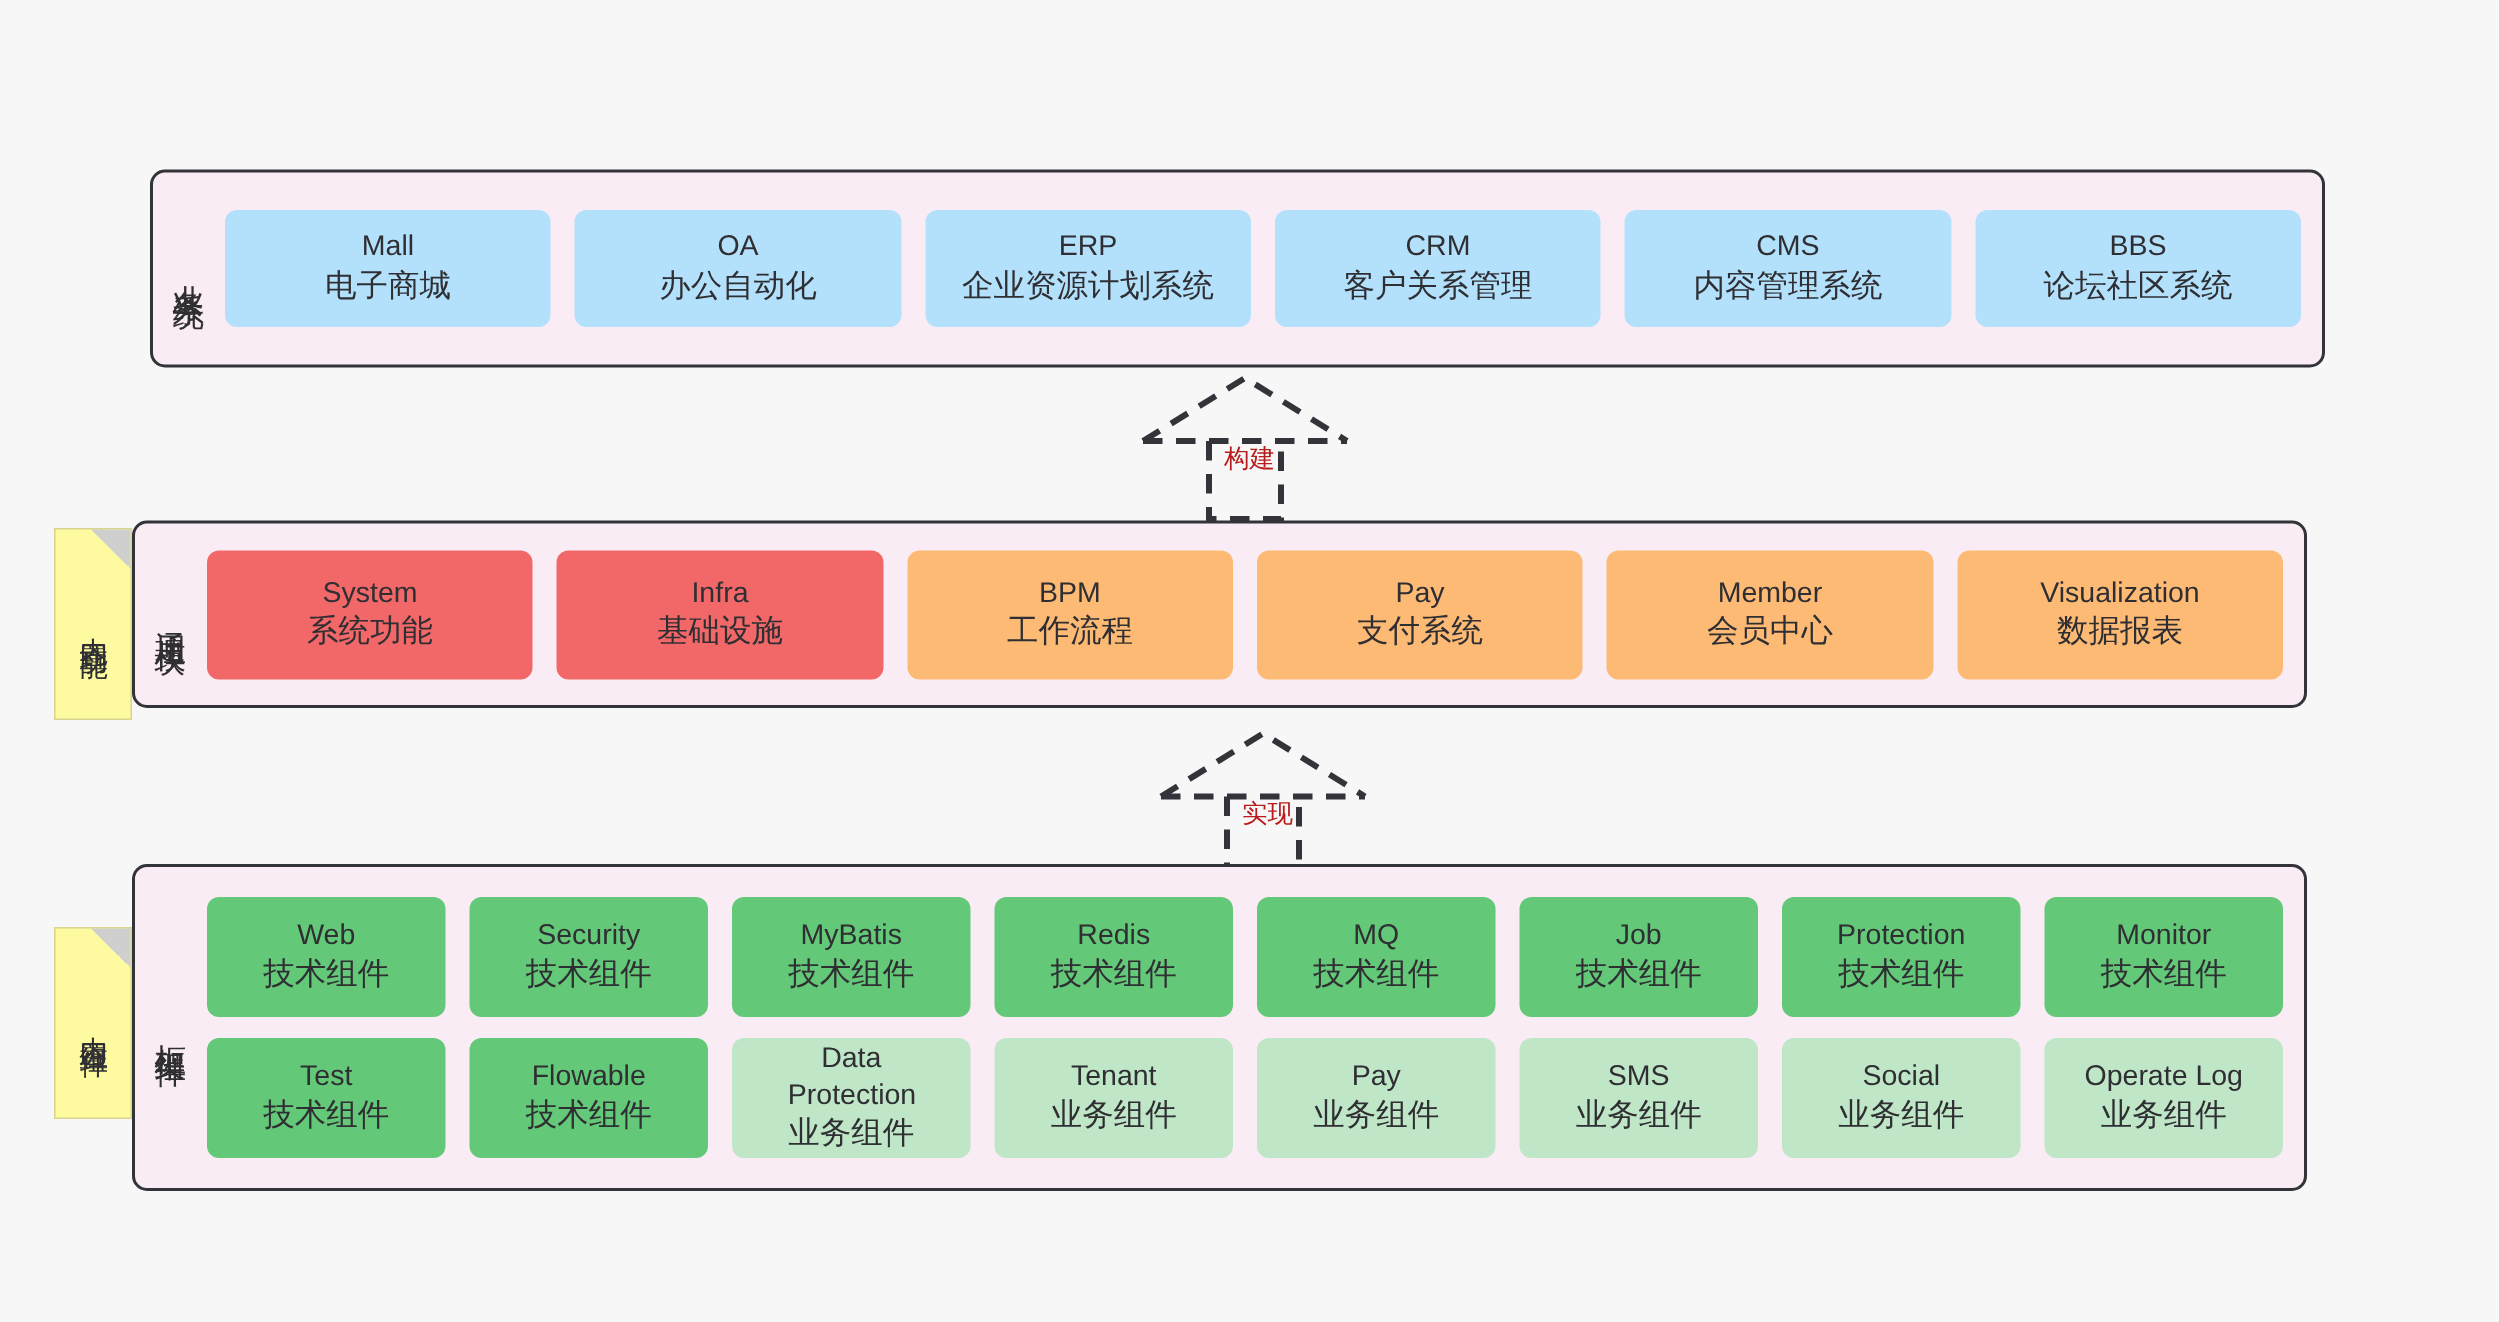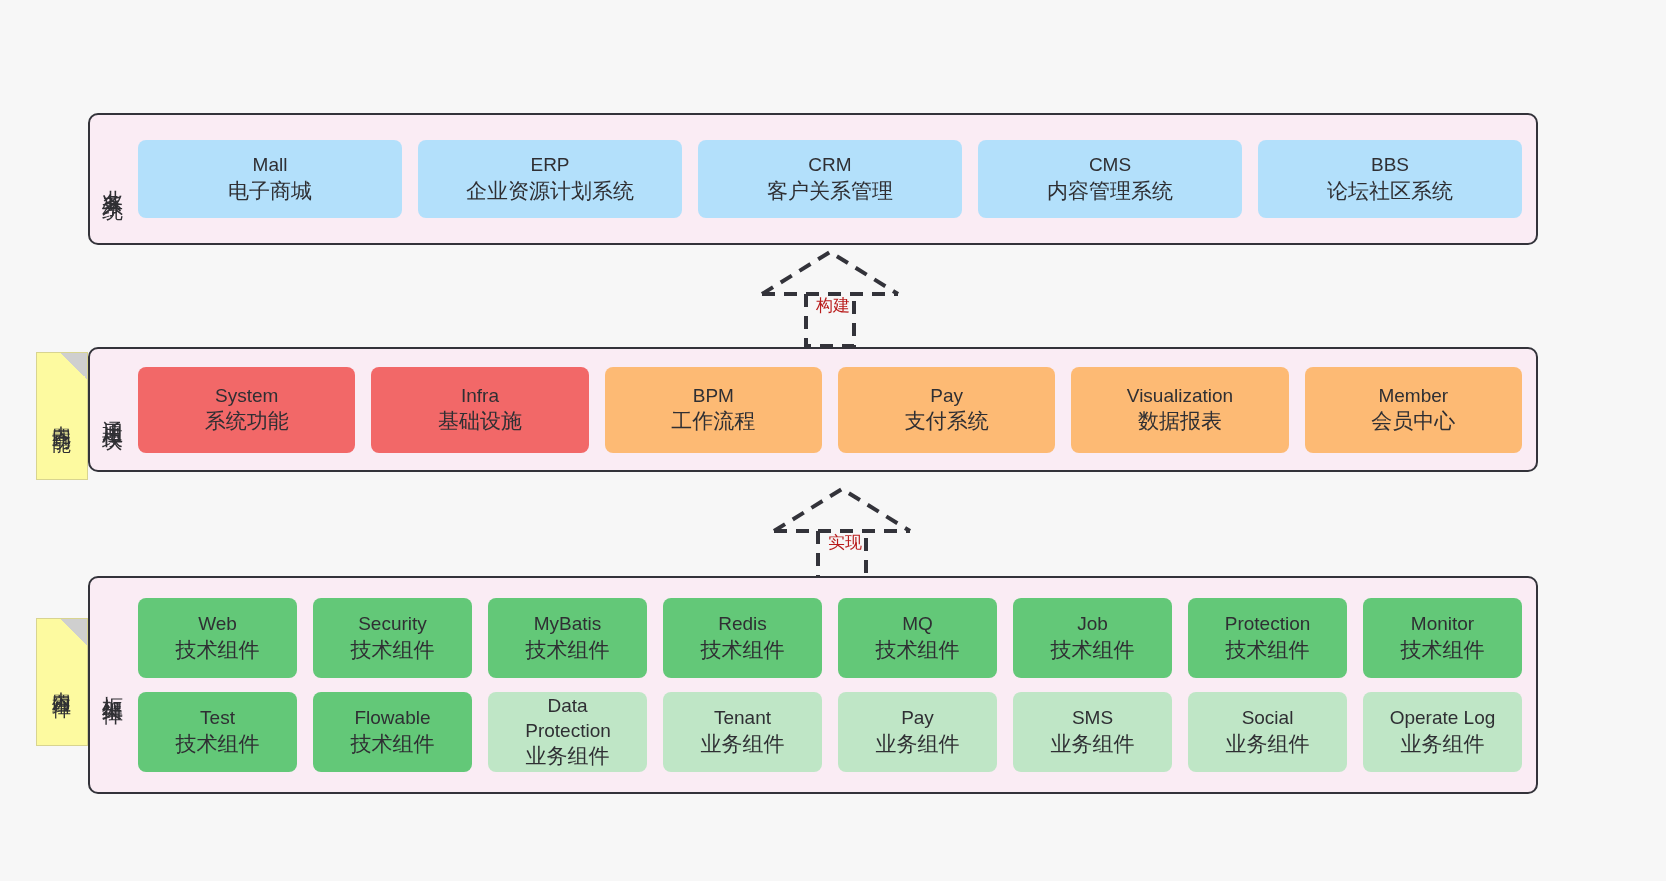--- a/index.html
+++ b/index.html
@@ -129,27 +129,31 @@
     background: transparent;
     white-space: nowrap;
     user-select: none;
   }
 </style>
 </head>
 <body>
 
 <div class="canvas">
 
-  <div class="layer" id="layer-0" style="left:88px; top:113px; width:1450px; height:132px;justify-content:center;">
+  <div class="layer" id="layer-0" style="left:100px; top:113px; width:1450px; height:132px;justify-content:center;">
     <div class="layer-title">业务系统</div>
     <div class="layer-body">
       <div class="row">
         <div class="card c-blue h-biz">
           <span class="t1">Mall</span>
           <span class="t2">电子商城</span>
+        </div>
+        <div class="card c-blue h-biz">
+          <span class="t1">OA</span>
+          <span class="t2">办公自动化</span>
         </div>
         <div class="card c-blue h-biz">
           <span class="t1">ERP</span>
           <span class="t2">企业资源计划系统</span>
         </div>
         <div class="card c-blue h-biz">
           <span class="t1">CRM</span>
           <span class="t2">客户关系管理</span>
         </div>
         <div class="card c-blue h-biz">
@@ -192,26 +196,26 @@
         </div>
         <div class="card c-pink h-mod">
           <span class="t1">BPM</span>
           <span class="t2">工作流程</span>
         </div>
         <div class="card c-pink h-mod">
           <span class="t1">Pay</span>
           <span class="t2">支付系统</span>
         </div>
         <div class="card c-pink h-mod">
+          <span class="t1">Member</span>
+          <span class="t2">会员中心</span>
+        </div>
+        <div class="card c-pink h-mod">
           <span class="t1">Visualization</span>
           <span class="t2">数据报表</span>
-        </div>
-        <div class="card c-pink h-mod">
-          <span class="t1">Member</span>
-          <span class="t2">会员中心</span>
         </div>
       </div>
     </div>
   </div>
 
   <div class="conn" style="left:772px; top:485px; width:140px; height:100px;">
     <svg width="140" height="100" viewBox="0 0 140 100">
       <path d="M 2 46 L 70 4 L 138 46" fill="none" stroke="#33333a" stroke-width="4" stroke-dasharray="13,9" stroke-linecap="butt"></path>
       <path d="M 2 46 L 138 46" fill="none" stroke="#33333a" stroke-width="4" stroke-dasharray="13,9" stroke-linecap="butt"></path>
       <path d="M 46 46 L 46 98 L 94 98 L 94 46" fill="none" stroke="#33333a" stroke-width="4" stroke-dasharray="13,9" stroke-linecap="butt"></path>

